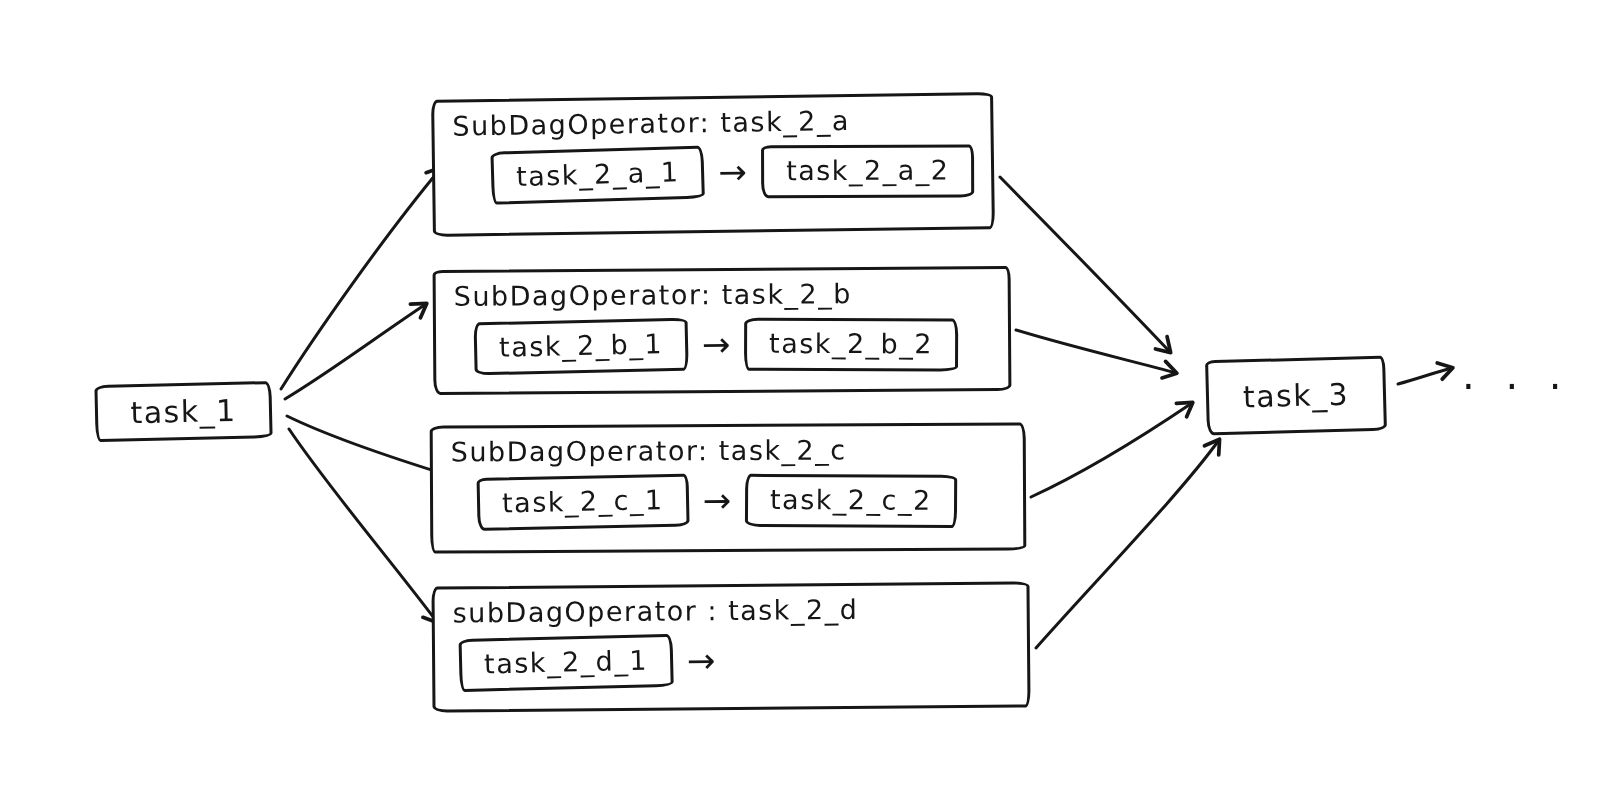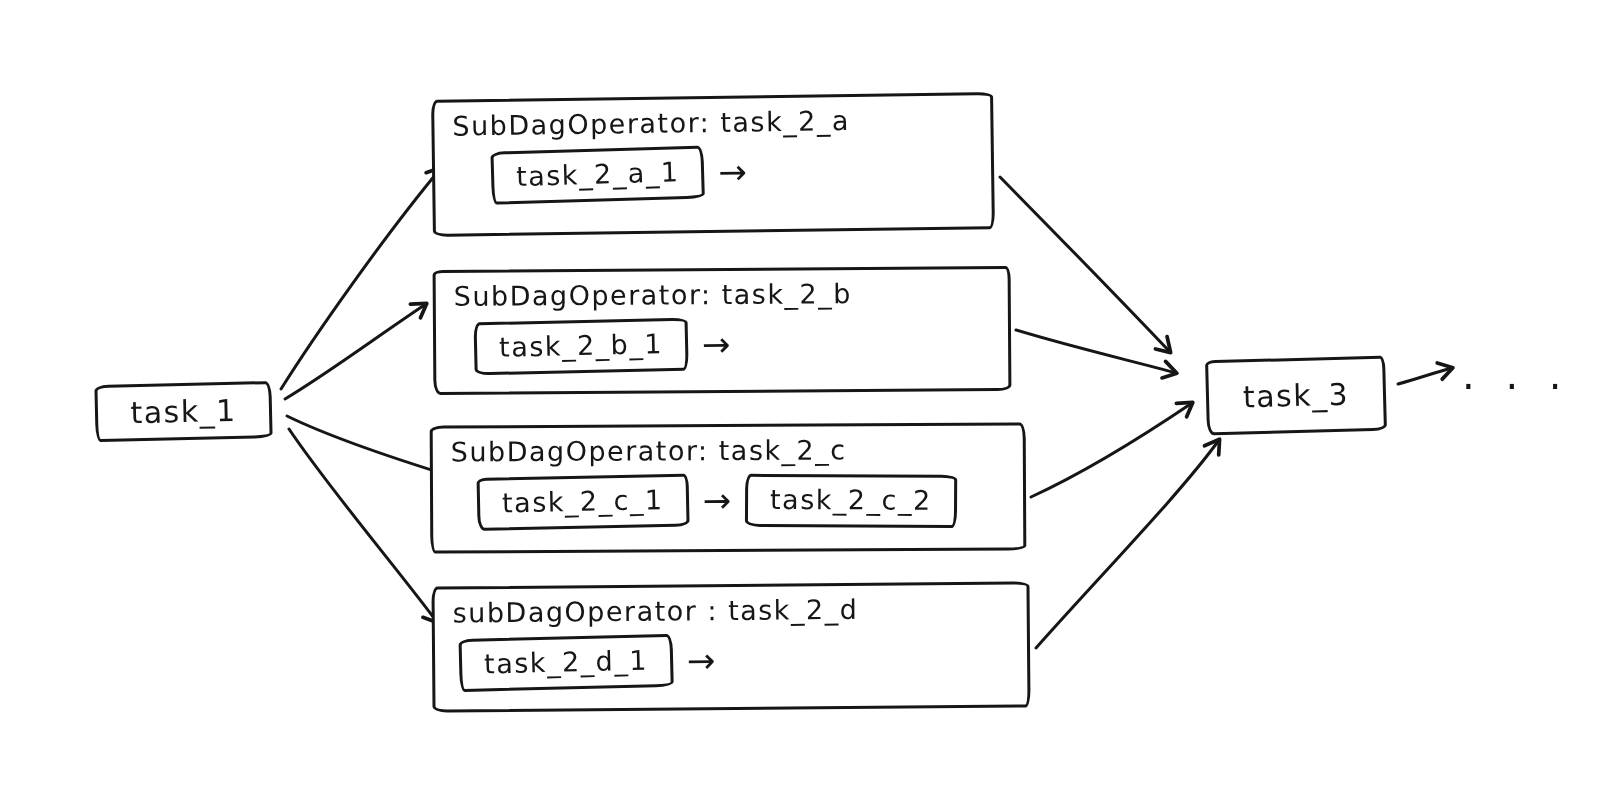--- a/index.html
+++ b/index.html
@@ -114,28 +114,30 @@
 
   <div id="task1-box" class="hand-box node-box wobble-a">
     <span>task_1</span>
   </div>
 
   <div id="subdag-a" class="hand-box subdag wobble-b">
     <div class="subdag-title">SubDagOperator: task_2_a</div>
     <div class="subdag-row">
       <div class="task-chip wobble-a chip-tilt-l">task_2_a_1</div>
       <span class="flow-arrow">→</span>
+      <div class="task-chip wobble-c chip-tilt-r">task_2_a_2</div>
     </div>
   </div>
 
   <div id="subdag-b" class="hand-box subdag wobble-c">
     <div class="subdag-title">SubDagOperator: task_2_b</div>
     <div class="subdag-row">
       <div class="task-chip wobble-b chip-tilt-l">task_2_b_1</div>
       <span class="flow-arrow">→</span>
+      <div class="task-chip wobble-a chip-tilt-r">task_2_b_2</div>
     </div>
   </div>
 
   <div id="subdag-c" class="hand-box subdag wobble-a">
     <div class="subdag-title">SubDagOperator: task_2_c</div>
     <div class="subdag-row">
       <div class="task-chip wobble-c chip-tilt-l">task_2_c_1</div>
       <span class="flow-arrow">→</span>
       <div class="task-chip wobble-b chip-tilt-r">task_2_c_2</div>
     </div>

